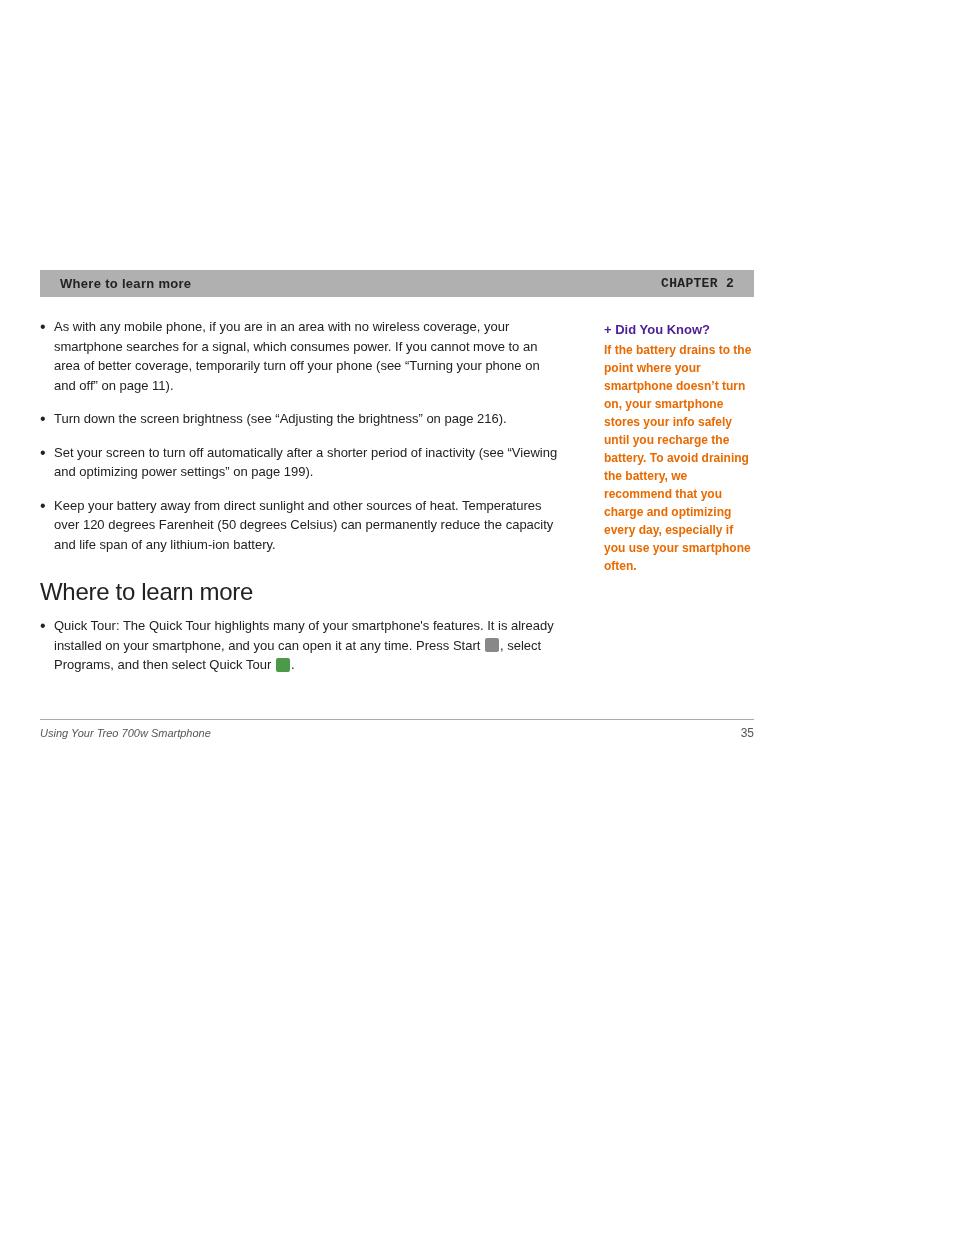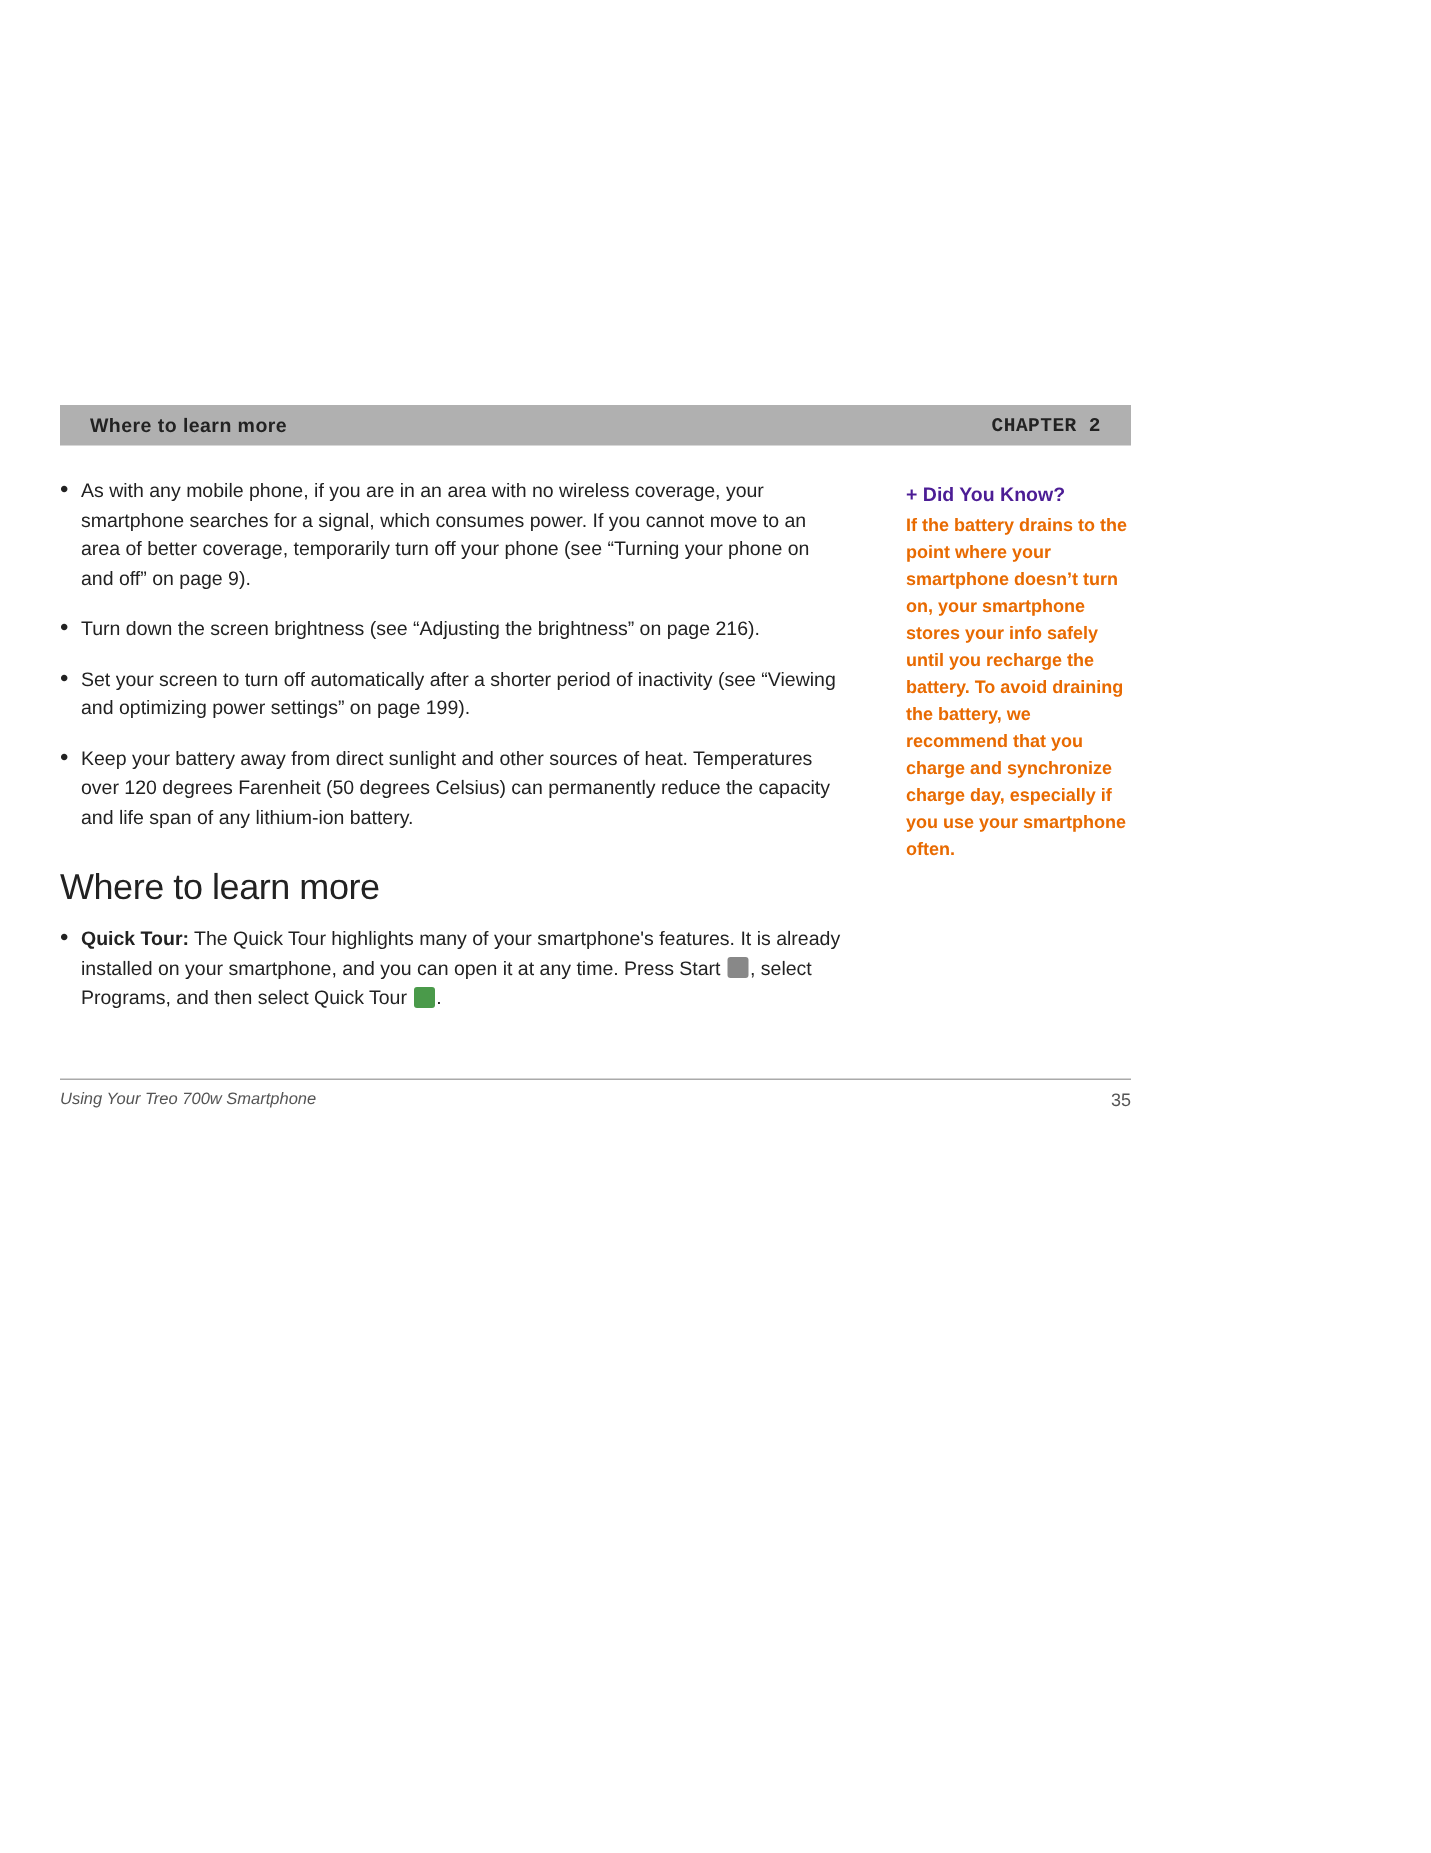--- a/index.html
+++ b/index.html
@@ -117,21 +117,21 @@
     .sub-heading {
       font-size: 14px;
       font-weight: bold;
       color: #555;
       margin-bottom: 10px;
       font-style: italic;
     }
 
     
     .bold {
-      font-weight: bold;
+      font-weight: normal;
     }
 
     
     .sidebar-plus {
       font-size: 13px;
       color: #4c1d95;
       font-weight: bold;
       margin-bottom: 4px;
     }
 
@@ -200,21 +200,21 @@
     <span class="chapter-header-num">CHAPTER 2</span>
   </div>
 
   <div class="main-content">
 
     <div class="left-col">
 
       <ul class="bullet-list">
         <li>
           <span class="bullet-dot">•</span>
-          <span class="bullet-text">As with any mobile phone, if you are in an area with no wireless coverage, your smartphone searches for a signal, which consumes power. If you cannot move to an area of better coverage, temporarily turn off your phone (see “Turning your phone on and off” on page 9).</span>
+          <span class="bullet-text">As with any mobile phone, if you are in an area with no wireless coverage, your smartphone searches for a signal, which consumes power. If you cannot move to an area of better coverage, temporarily turn off your phone (see “Turning your phone on and off” on page 11).</span>
         </li>
         <li>
           <span class="bullet-dot">•</span>
           <span class="bullet-text">Turn down the screen brightness (see “Adjusting the brightness” on page 216).</span>
         </li>
         <li>
           <span class="bullet-dot">•</span>
           <span class="bullet-text">Set your screen to turn off automatically after a shorter period of inactivity (see “Viewing and optimizing power settings” on page 199).</span>
         </li>
         <li>
@@ -233,21 +233,21 @@
             <span class="bold">Quick Tour:</span>
             <span> The Quick Tour highlights many of your smartphone's features. It is already installed on your smartphone, and you can open it at any time. Press Start <span class="inline-icon"></span>, select Programs, and then select Quick Tour <span class="inline-icon-green"></span>.</span>
           </span>
         </li>
       </ul>
 
     </div>
 
     <div class="right-col">
       <p class="sidebar-plus">+ Did You Know?</p>
-      <p class="sidebar-text">If the battery drains to the point where your smartphone doesn’t turn on, your smartphone stores your info safely until you recharge the battery. To avoid draining the battery, we recommend that you charge and synchronize charge day, especially if you use your smartphone often.</p>
+      <p class="sidebar-text">If the battery drains to the point where your smartphone doesn’t turn on, your smartphone stores your info safely until you recharge the battery. To avoid draining the battery, we recommend that you charge and optimizing every day, especially if you use your smartphone often.</p>
     </div>
 
   </div>
 
   <div class="footer">
     <span class="footer-left">Using Your Treo 700w Smartphone</span>
     <span class="footer-right">35</span>
   </div>
 
 </div>

